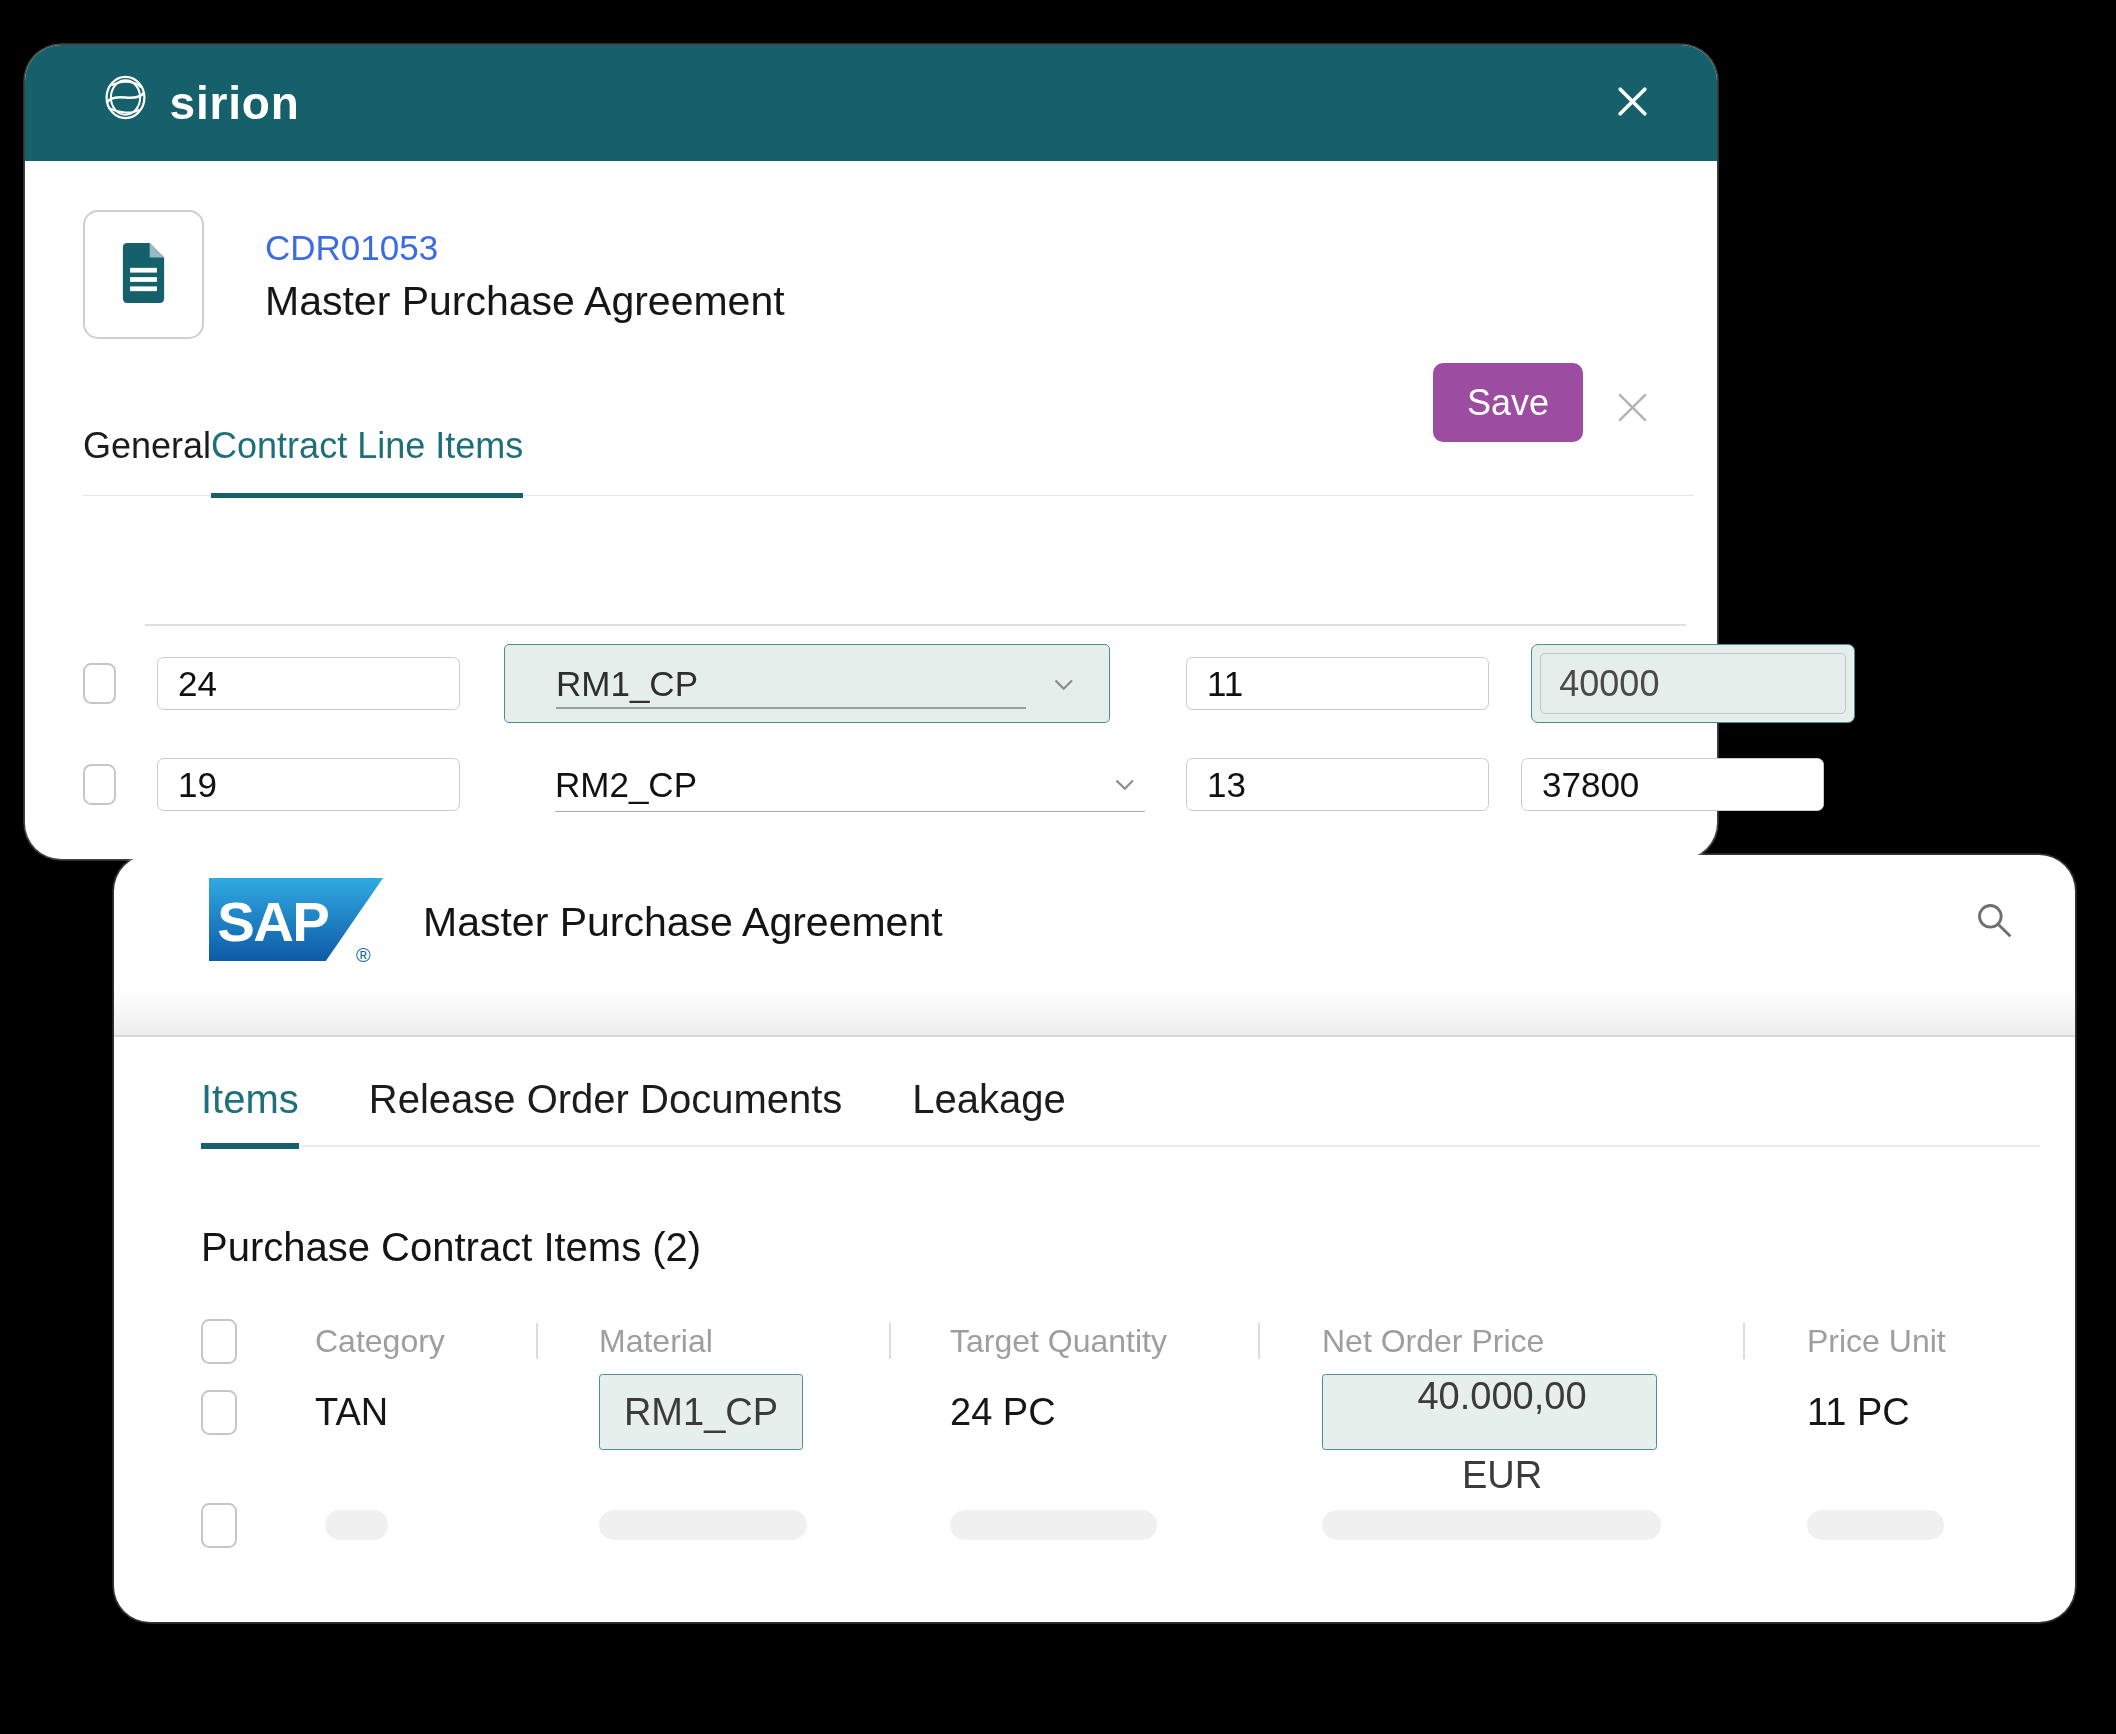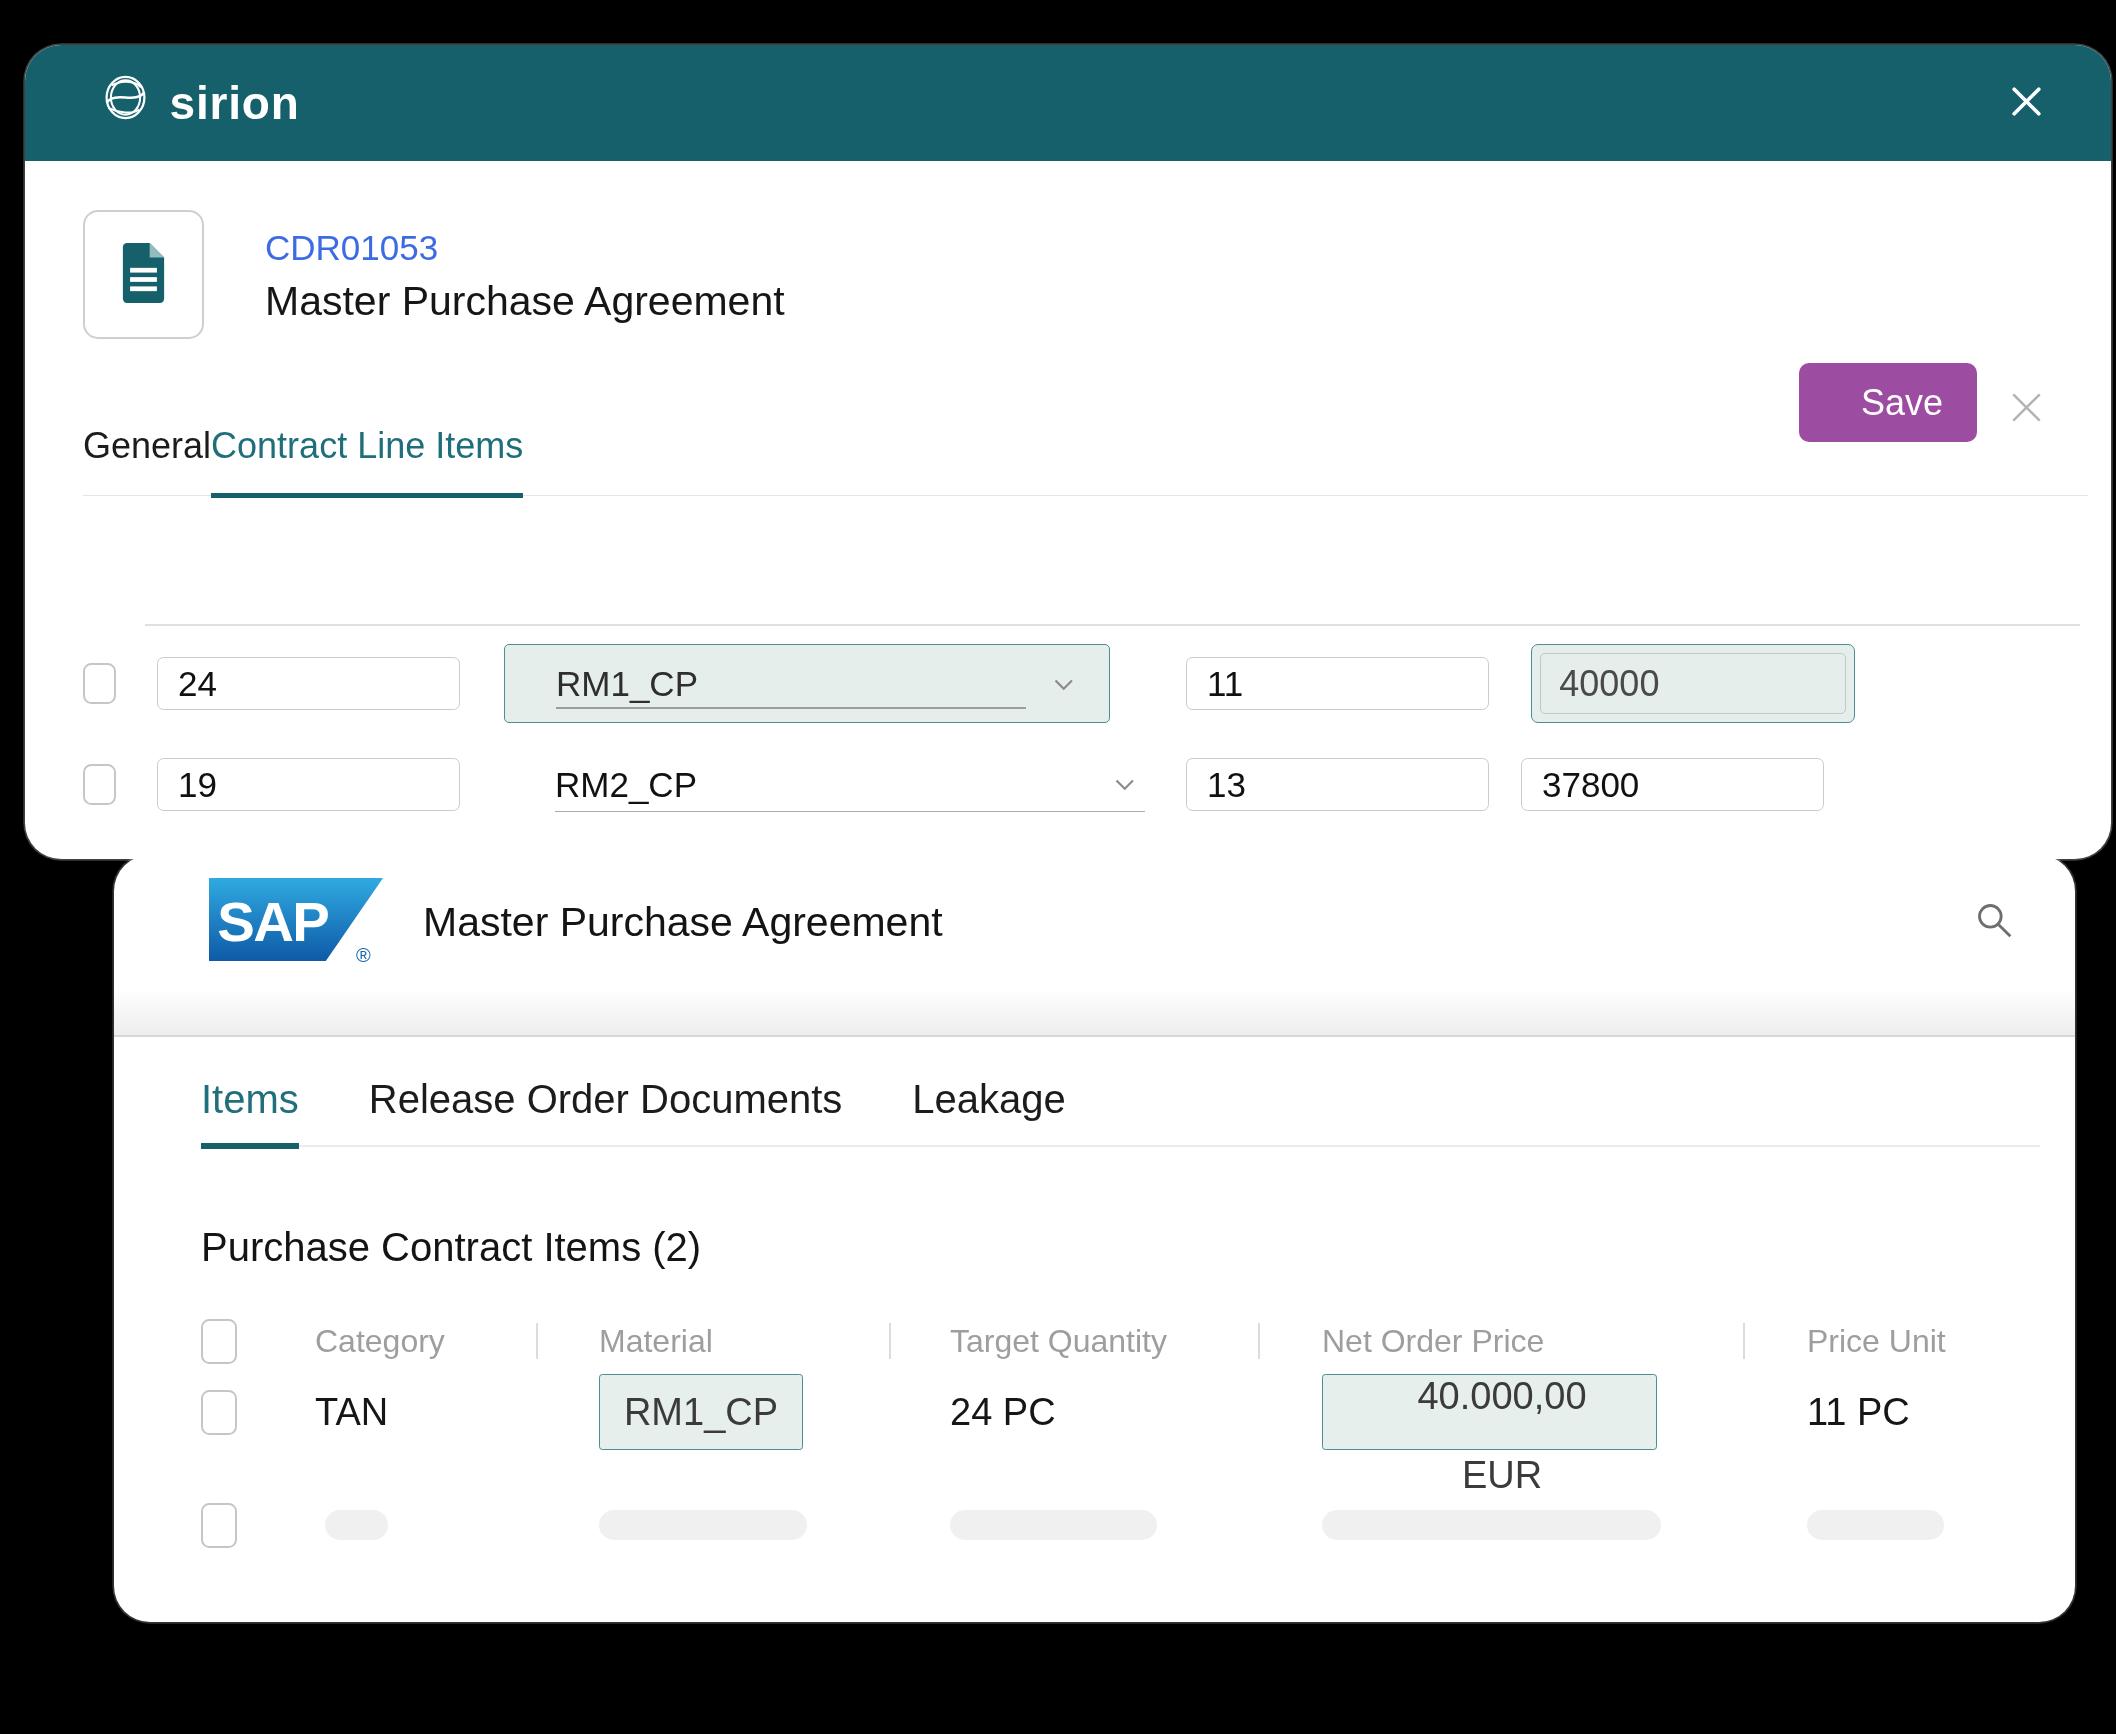--- a/index.html
+++ b/index.html
@@ -1,34 +1,34 @@
 <!DOCTYPE html>
 <html style="font-size:13.2px"><head>
 <meta charset="utf-8">
 <style>
   html,body { margin:0; padding:0; background:#000; }
   .stage { position:relative; width:2116px; height:1735px; background:#000; overflow:hidden;
            font-family:"Liberation Sans", sans-serif; }
 
   
-  .sirion-win { position:absolute; left:25px; top:45px; width:2086px; height:814px;
+  .sirion-win { position:absolute; left:25px; top:45px; width:1692px; height:814px;
                 background:#fff; border-radius:36px; box-shadow:0 0 0 1.7px rgba(255,255,255,.25); }
   .sirion-header { position:absolute; left:0; top:0; right:0; height:116px; background:#15606A;
                    border-radius:36px 36px 0 0; display:flex; align-items:center;
                    justify-content:space-between; padding:0 64px 0 73px; box-sizing:border-box; }
   .sirion-brand { display:flex; align-items:center; gap:16.5px; color:#fff; font-size:46px;
                   font-weight:600; letter-spacing:0.8px; }
   .doc-card { position:absolute; left:58px; top:165px; width:121px; height:129px;
               border:2.5px solid #CFCFCF; border-radius:15px; display:flex; align-items:center;
               justify-content:center; background:#fff; box-sizing:border-box; }
   .doc-id { position:absolute; left:240px; top:183px; font-size:35px; color:#3C6BE3; }
   .doc-title { position:absolute; left:240px; top:233px; font-size:41px; color:#161616; }
   .save-btn { position:absolute; right:134px; top:318px; width:150px; height:79px; background:#9D4DA1;
               border-radius:10px; color:#fff; font-size:36px; display:flex; align-items:center;
-              justify-content:center; cursor:pointer;padding-left:28px; }
+              justify-content:center; cursor:pointer; }
   .dismiss { position:absolute; right:63px; top:341px; cursor:pointer; }
 
   .sirion-tabs { position:absolute; left:58px; right:23px; top:380px; display:flex; 
                  border-bottom:1.7px solid #E5E5E5; }
   .tab { font-size:36px; color:#1c1c1c; padding-bottom:28px; position:relative; cursor:pointer; }
   .tab.active { color:#1E6F7A; }
   .tab.active::after { content:""; position:absolute; left:0; right:0; bottom:-3.3px; height:5.8px;
                        background:#15606A; }
 
   .srn-grid { position:absolute; left:58px; right:29px; display:grid;

